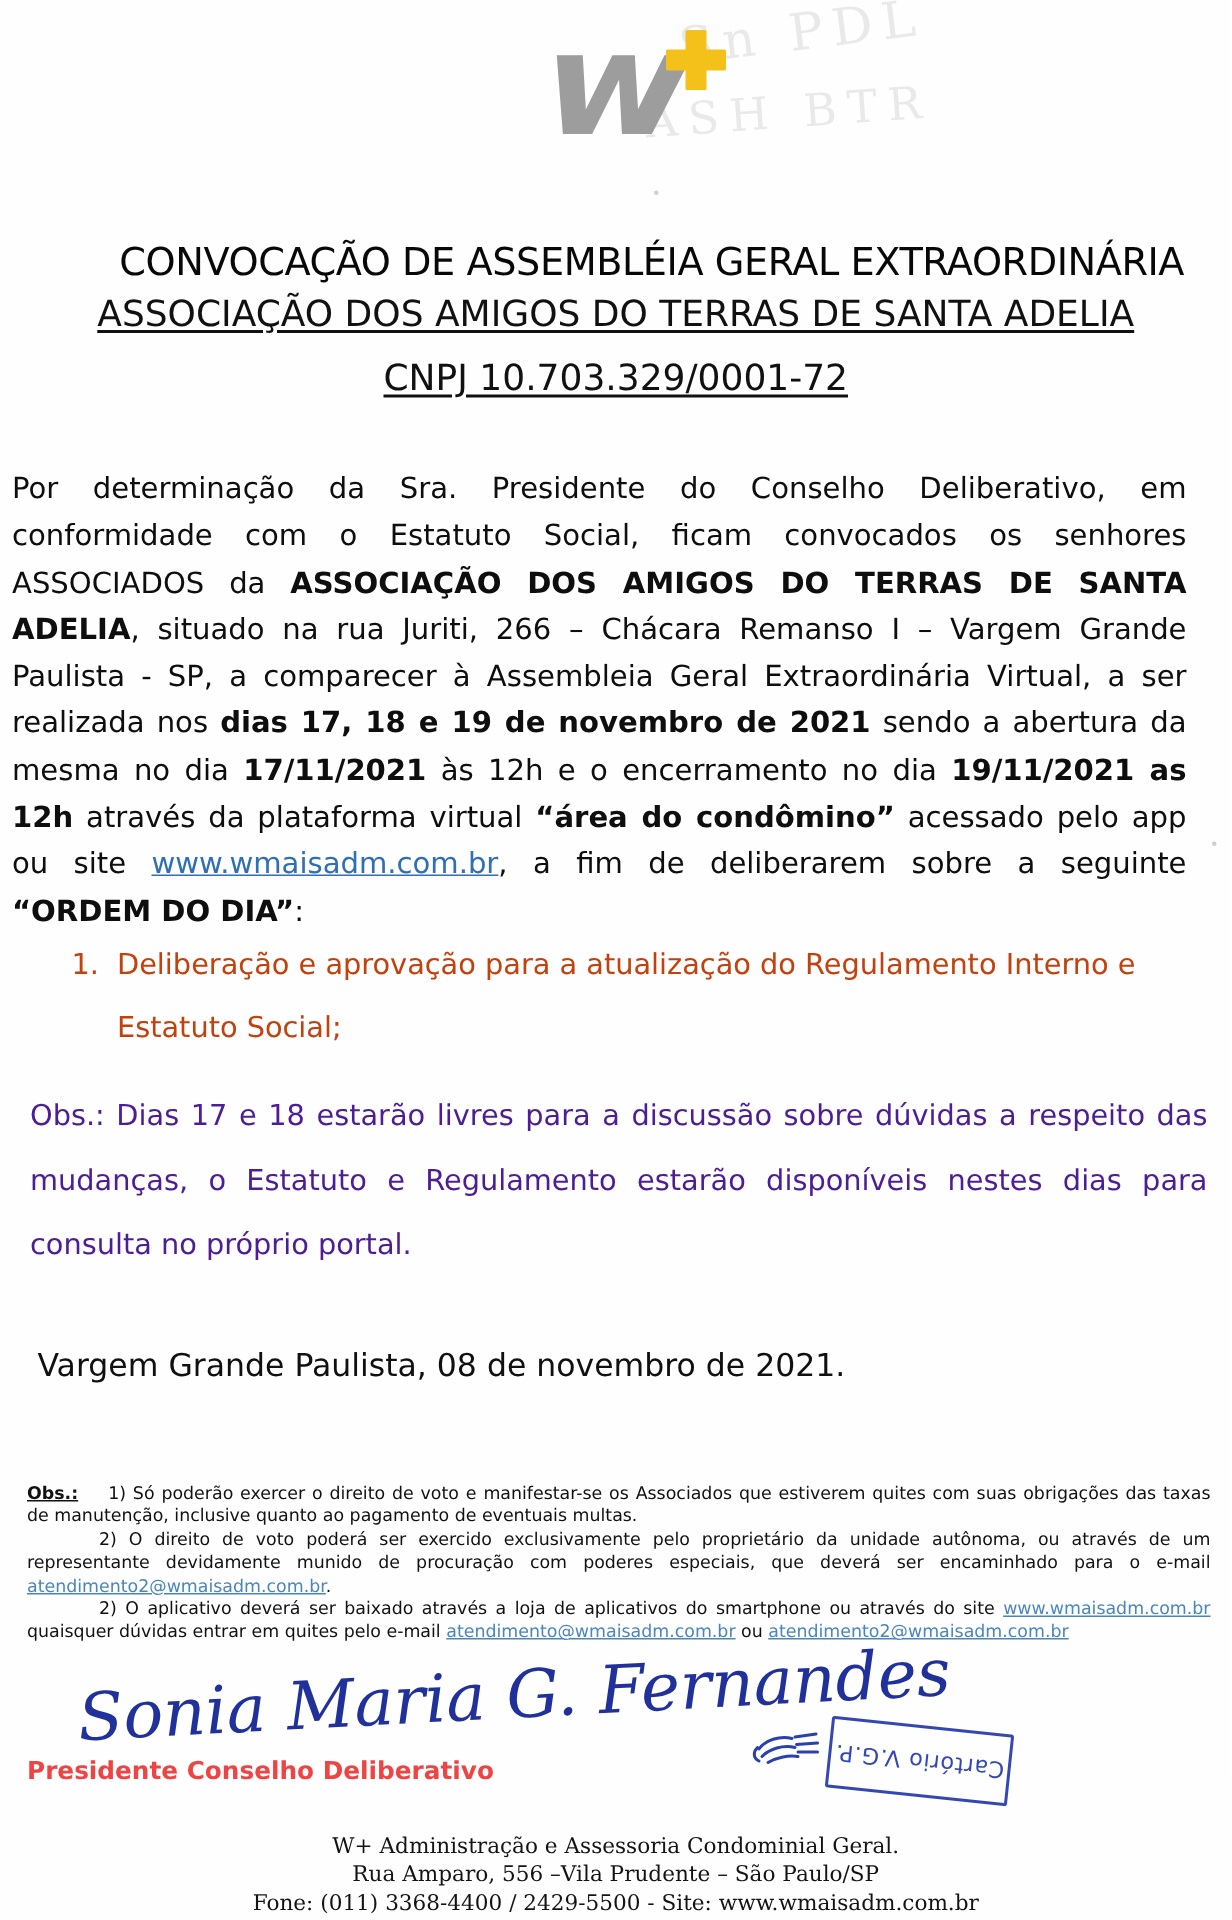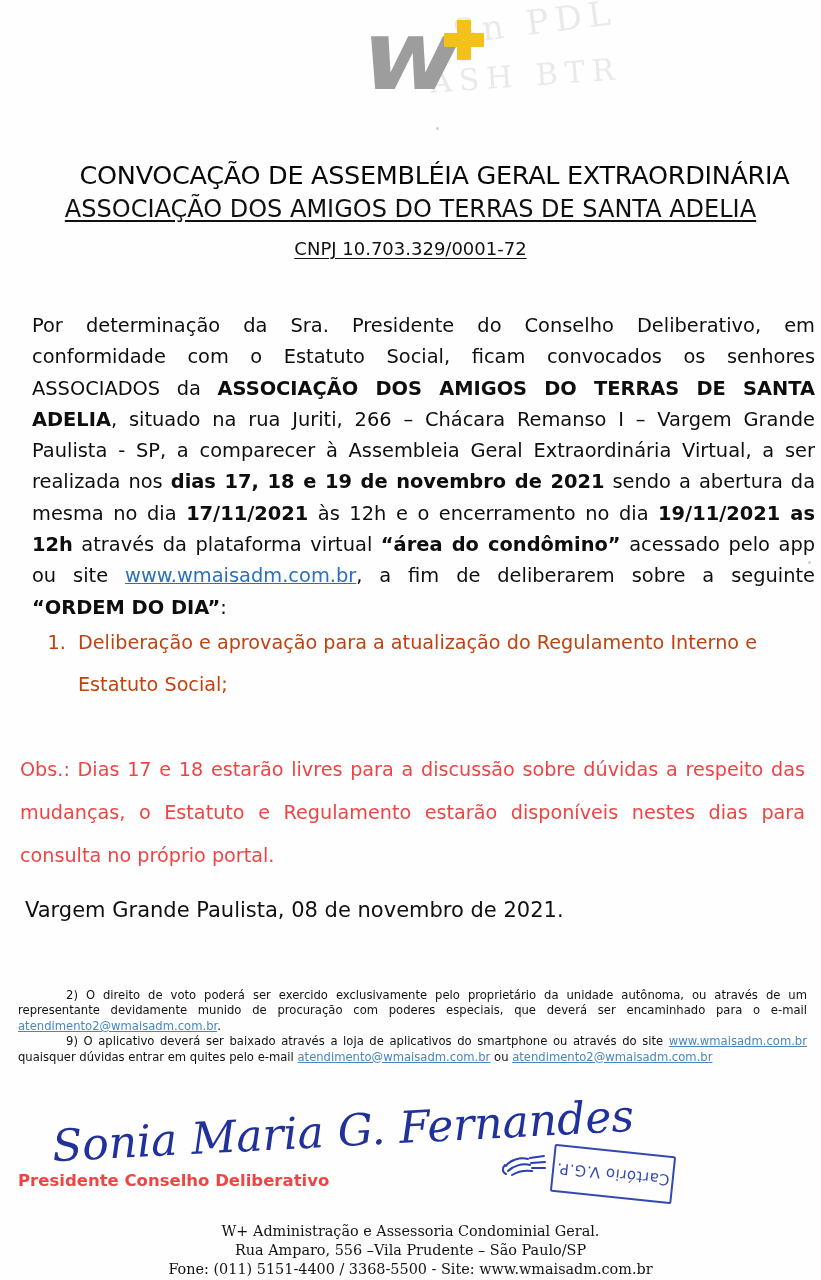--- a/index.html
+++ b/index.html
@@ -111,30 +111,30 @@
     color: #111;
   }
   .title-2 span, .title-3 span {
     text-decoration: underline;
     text-underline-offset: 3px;
   }
   .title-3 {
     position: absolute;
     top: 238px; left: 0; width: 821px;
     text-align: center;
-    font-size: 18px;
+    font-size: 24px;
     font-weight: 400;
     color: #111;
   }
 
   
   .body-block {
     position: absolute;
     top: 310px;
-    left: 32px;
+    left: 8px;
     width: 783px;
     font-size: 19.4px;
     line-height: 31.3px;
     text-align: justify;
     text-justify: inter-word;
     color: #0e0e0e;
   }
   .body-block b { font-weight: 700; }
   a.doclink {
     color: #2f6fb5;
@@ -153,27 +153,27 @@
   }
   .agenda ol {
     margin: 0;
     padding-left: 36px;
   }
   .agenda li { padding-left: 6px; }
 
   
   .obs-main {
     position: absolute;
-    top: 748px;
+    top: 722px;
     left: 20px;
     width: 785px;
     font-size: 19.2px;
     line-height: 43px;
     text-align: justify;
-    color: #ef4444;
+    color: #4c1d95;
   }
 
   
   .place-date {
     position: absolute;
     top: 898px;
     left: 25px;
     font-size: 21px;
     color: #101010;
   }
@@ -311,22 +311,23 @@
     <ol>
       <li>Deliberação e aprovação para a atualização do Regulamento Interno e Estatuto Social;</li>
     </ol>
   </div>
 
   <div class="obs-main">Obs.: Dias 17 e 18 estarão livres para a discussão sobre dúvidas a respeito das mudanças, o Estatuto e Regulamento estarão disponíveis nestes dias para consulta no próprio portal.</div>
 
   <div class="place-date">Vargem Grande Paulista, 08 de novembro de 2021.</div>
 
   <div class="footnotes">
+    <p><span class="fn-label">Obs.:</span><span>1) Só poderão exercer o direito de voto e manifestar-se os Associados que estiverem quites com suas obrigações das taxas de manutenção, inclusive quanto ao pagamento de eventuais multas.</span></p>
     <p class="indent"><span>2) O direito de voto poderá ser exercido exclusivamente pelo proprietário da unidade autônoma, ou através de um representante devidamente munido de procuração com poderes especiais, que deverá ser encaminhado para o e-mail </span><a href="#">atendimento2@wmaisadm.com.br</a><span>.</span></p>
-    <p class="indent"><span>9) O aplicativo deverá ser baixado através a loja de aplicativos do smartphone ou através do site </span><a href="#">www.wmaisadm.com.br</a><span> quaisquer dúvidas entrar em quites pelo e-mail </span><a href="#">atendimento@wmaisadm.com.br</a><span> ou </span><a href="#">atendimento2@wmaisadm.com.br</a></p>
+    <p class="indent"><span>2) O aplicativo deverá ser baixado através a loja de aplicativos do smartphone ou através do site </span><a href="#">www.wmaisadm.com.br</a><span> quaisquer dúvidas entrar em quites pelo e-mail </span><a href="#">atendimento@wmaisadm.com.br</a><span> ou </span><a href="#">atendimento2@wmaisadm.com.br</a></p>
   </div>
 
   <div class="signature-ink">Sonia Maria G. Fernandes</div>
 
   <div class="sig-role">Presidente Conselho Deliberativo</div>
 
   <div class="stamp-hand">
     <svg viewBox="0 0 58 40" width="58" height="40" aria-hidden="true">
       <g fill="none" stroke="#2a3fb0" stroke-width="2" stroke-linecap="round">
         <path d="M6 22 C10 16, 20 13, 28 15"></path>
@@ -339,16 +340,16 @@
       </g>
     </svg>
   </div>
   <div class="stamp">
     <span>Cartório V.G.P.</span>
   </div>
 
   <div class="footer">
     <div>W+ Administração e Assessoria Condominial Geral.</div>
     <div>Rua Amparo, 556 –Vila Prudente – São Paulo/SP</div>
-    <div>Fone: (011) 5151-4400 / 3368-5500 - Site: www.wmaisadm.com.br</div>
+    <div>Fone: (011) 3368-4400 / 2429-5500 - Site: www.wmaisadm.com.br</div>
   </div>
 
 </div>
 
 </body></html>

